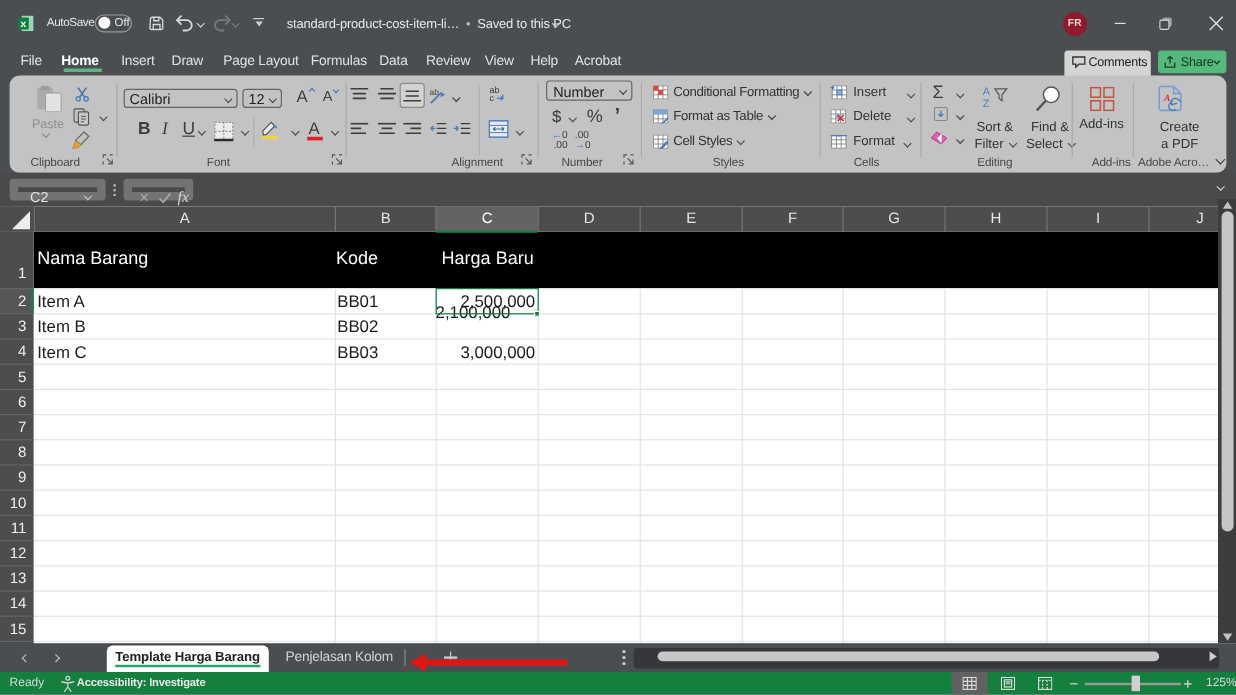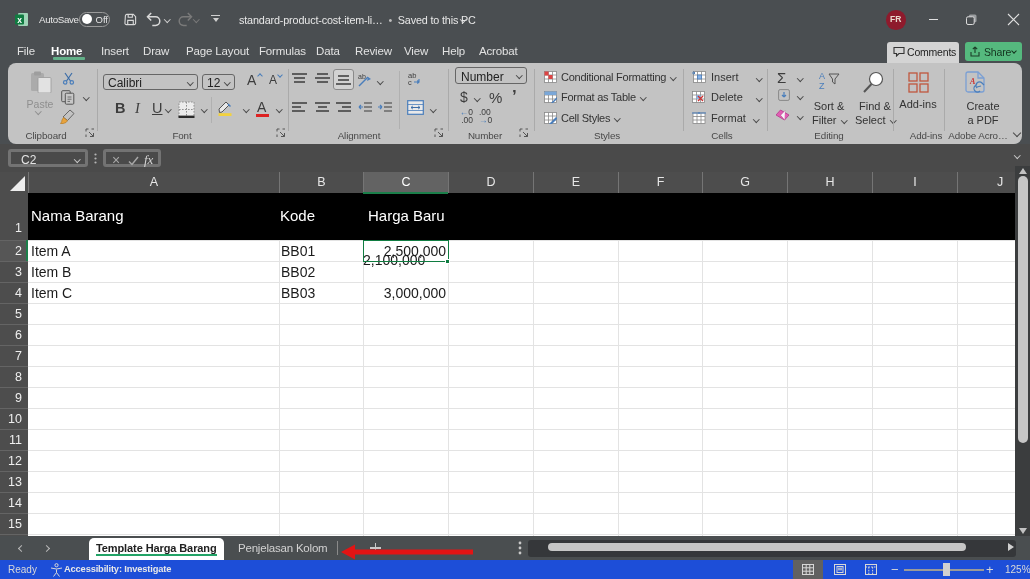--- a/index.html
+++ b/index.html
@@ -12,36 +12,36 @@
 .mitem{position:absolute;top:4px;height:18px;line-height:18px;}
 
 #ribbon{position:absolute;left:8px;top:63px;width:1014px;height:81px;background:#c3c3c3;border-radius:8px;color:#404040;}
 .glabel{position:absolute;top:66.5px;font-size:9.8px;letter-spacing:-0.1px;color:#484848;width:120px;text-align:center;}
 .gsep{position:absolute;top:6px;height:62px;width:1px;background:#aaaaaa;}
 .launcher{position:absolute;top:65px;width:10px;height:10px;}
 .combo{position:absolute;border:1px solid #666;border-radius:3px;font-size:12px;color:#222;line-height:16px;}
 .cv{position:absolute;width:4.5px;height:4.5px;border-right:1.3px solid #4a4a4a;border-bottom:1.3px solid #4a4a4a;transform:rotate(45deg);}
 
 #frow{position:absolute;left:0;top:144px;width:1030px;height:28px;background:#4a4a4a;}
-.fbox{position:absolute;top:5px;height:18px;border:3px solid #737373;border-radius:3px;}
+.fbox{position:absolute;top:5px;height:18px;border:7px solid #737373;border-radius:3px;}
 
 #sheet{position:absolute;left:0;top:172px;width:1030px;height:365px;background:#fff;}
 #colhdr{position:absolute;left:0;top:0;width:1016px;height:21px;background:#4d4d4d;}
 .chd{position:absolute;top:0;height:21px;line-height:21px;text-align:center;color:#e6e6e6;font-size:12.5px;border-left:1px solid #757575;}
 #rowhdrs{position:absolute;left:0;top:21px;width:28px;height:344px;background:#4d4d4d;}
 .rhd{position:absolute;left:0;width:28px;color:#efefef;font-size:12.5px;text-align:right;padding-right:6px;border-top:1px solid #646464;}
 #grid{position:absolute;left:28px;top:21px;width:988px;height:344px;background:#fff;}
 .vline{position:absolute;top:0;width:1px;height:344px;background:#e3e3e3;}
 .hline{position:absolute;left:0;width:988px;height:1px;background:#e3e3e3;}
 .cell{position:absolute;font-size:14px;color:#1b1b1b;}
 
 #vscroll{position:absolute;left:1015px;top:166px;width:15px;height:370px;background:#3b3d3e;}
 
 #tabbar{position:absolute;left:0;top:536px;width:1030px;height:24px;background:#4a4e50;}
-#statusbar{position:absolute;left:0;top:560px;width:1030px;height:19px;background:#1d4ed8;color:#d8d8d8;font-size:11px;padding-left:16px;}
+#statusbar{position:absolute;left:0;top:560px;width:1030px;height:19px;background:#15803d;color:#d8d8d8;font-size:11px;padding-left:16px;}
 </style></head>
 <body>
 <div id="app">
 
 <div id="titlebar">
   <svg class="abs" style="left:15px;top:13px" width="13" height="13" viewBox="0 0 13 13">
         <rect x="3" y="0" width="10" height="13" rx="1" fill="#9fd5b7"></rect>
         <rect x="0" y="1.5" width="9" height="10" rx="1" fill="#107c41"></rect>
         <text x="4.5" y="9.5" font-size="8.5" font-weight="bold" fill="#fff" text-anchor="middle" font-family="Liberation Sans">x</text>
       </svg>
@@ -214,21 +214,21 @@
         <text x="0" y="6.5" font-size="7.5" fill="#3d3d3d" font-family="Liberation Sans">ab</text>
         <text x="0" y="13.5" font-size="7.5" fill="#3d3d3d" font-family="Liberation Sans">c</text>
         <path d="M6 11 h5 v-3 M11 11 l-1.7-1.5 M11 11 l-1.7 1.5" stroke="#4a7ebb" stroke-width="1.1" fill="none"></path>
       </svg>
   <svg class="abs" style="left:399px;top:37px" width="17" height="15" viewBox="0 0 17 15">
         <rect x="0.7" y="0.7" width="15.6" height="13.6" fill="#e9e9e9" stroke="#4a7ebb" stroke-width="1.2"></rect>
         <path d="M0.7 4.5 h15.6 M0.7 10.5 h15.6" stroke="#4a7ebb" stroke-width="0.8"></path>
         <path d="M4 7.5 h9 M4 7.5 l1.8-1.5 M4 7.5 l1.8 1.5 M13 7.5 l-1.8-1.5 M13 7.5 l-1.8 1.5" stroke="#3d6ea8" stroke-width="1"></path>
       </svg>
   <div class="cv" style="left:423px;top:44px;"></div>
-  <div class="glabel" style="left:291px;">Alignment</div>
+  <div class="glabel" style="left:291px;text-align:right;">Alignment</div>
   <svg class="launcher" style="left:426px;" viewBox="0 0 10 10" fill="none" stroke="#555" stroke-width="1">
         <path d="M1 3.5 v-2.5 h2.5 M6.5 1 h2.5 M1 6.5 v2.5"></path>
         <path d="M4 4 l4.5 4.5 m0-3.5 v3.5 h-3.5"></path>
       </svg>
   <div class="gsep" style="left:440px;"></div>
 
   <div class="combo" style="left:447px;top:4px;width:72px;height:17px;">
         <span style="position:absolute;left:5px;top:1px;">Number</span>
         <i class="cv" style="right:5px;top:5px;"></i>
       </div>

